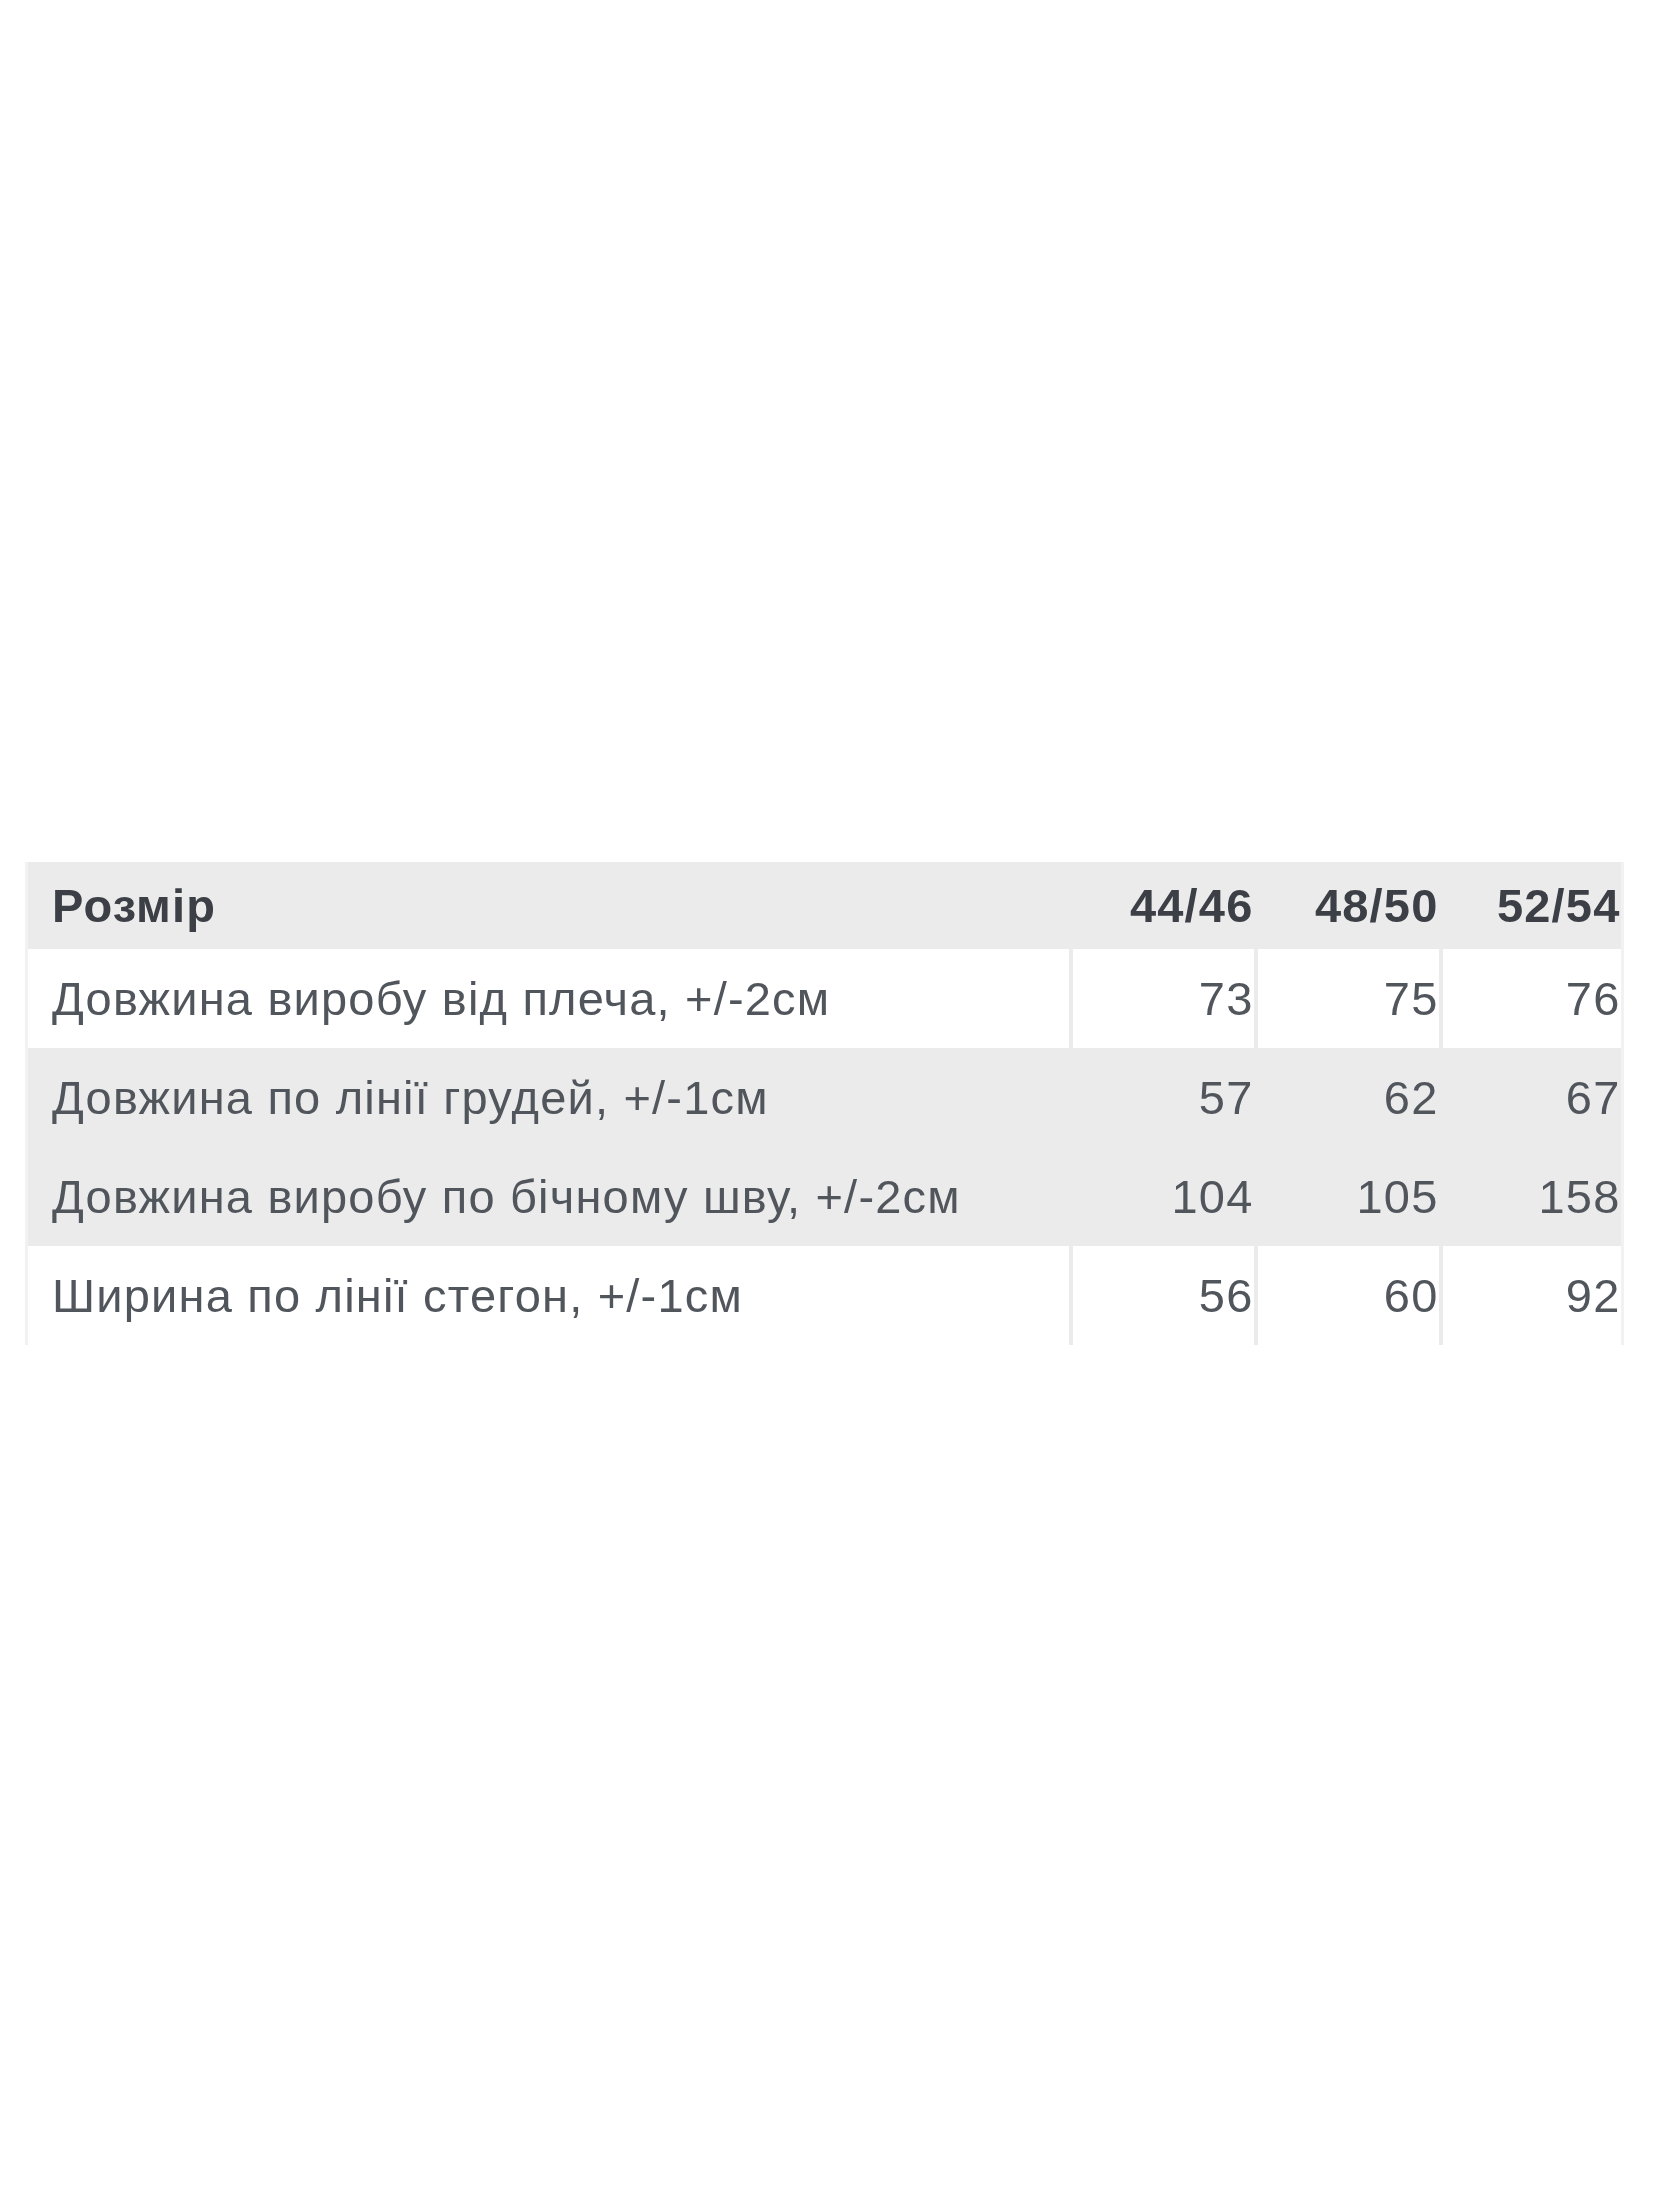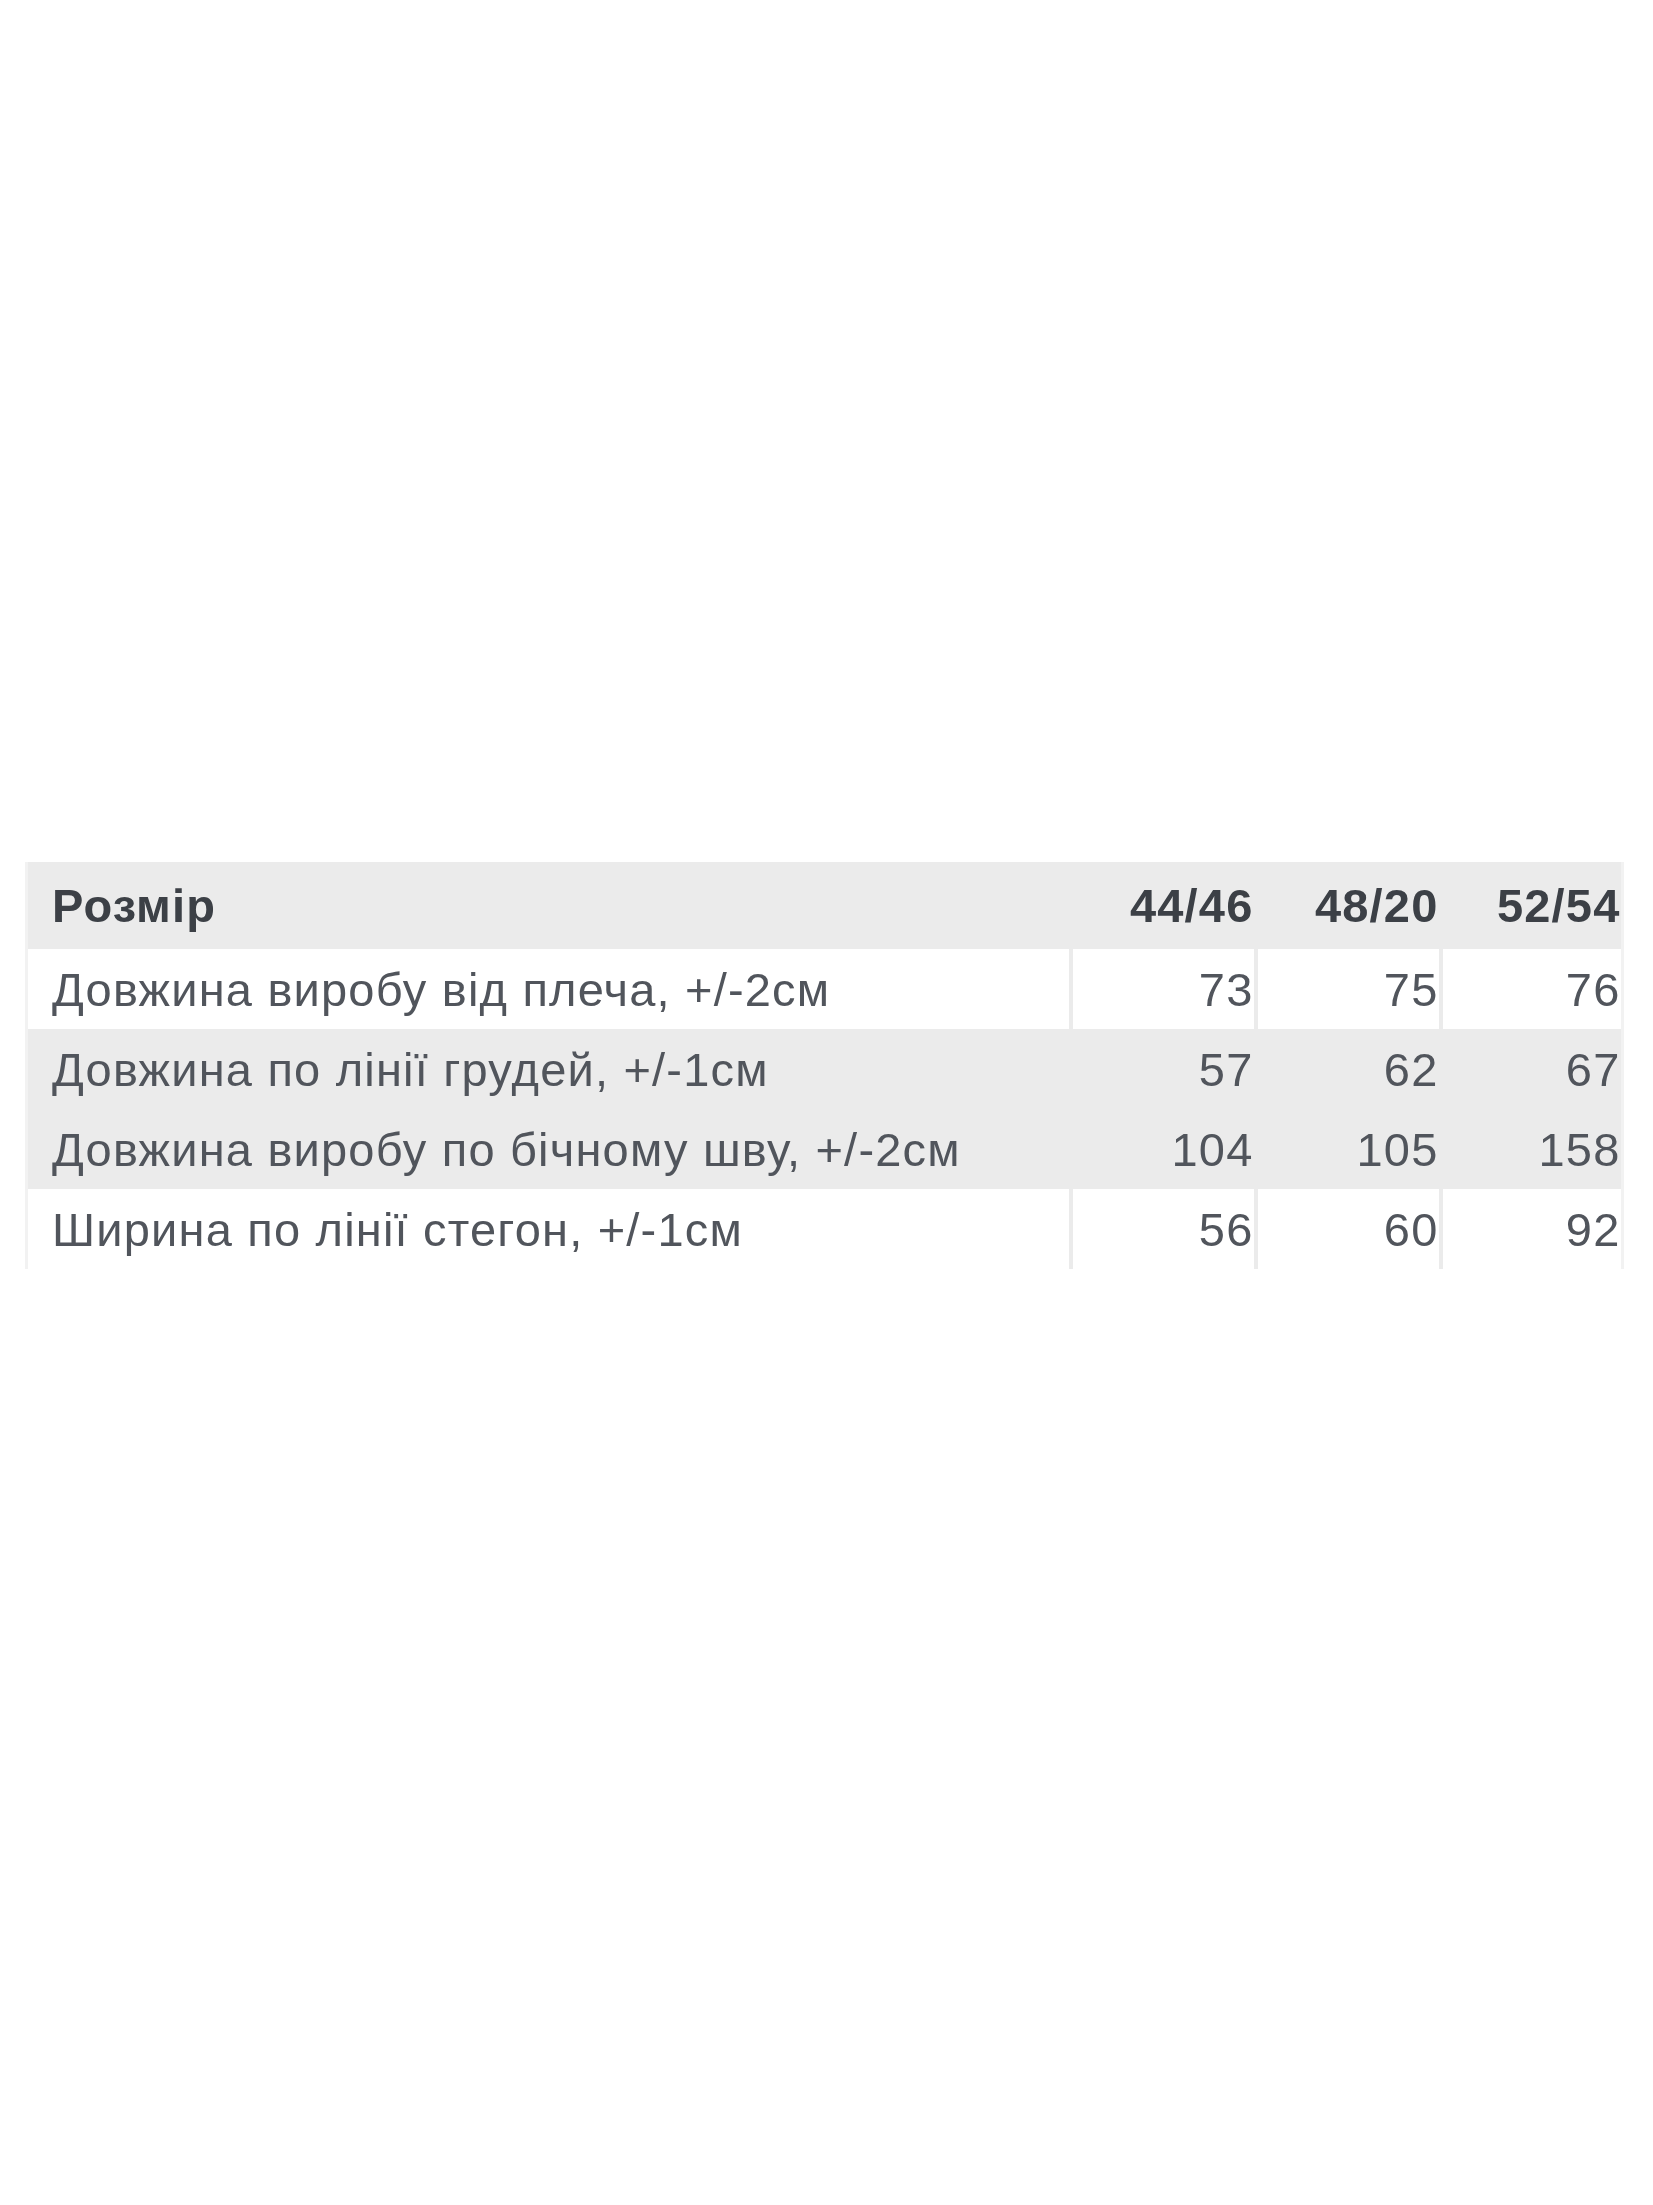--- a/index.html
+++ b/index.html
@@ -21,21 +21,21 @@
   table.size-chart{
     width:1598px;
     border-collapse:separate;
     border-spacing:0;
     table-layout:fixed;
     font-size:47px;
     letter-spacing:1.2px;
   }
   col.c-label{width:1044px;}
   col.c-val{width:185px;}
-  tr{height:80px;}
+  tr{height:99px;}
   tr.head-row{height:87px;}
   td,th{
     vertical-align:middle;
     font-weight:400;
     color:var(--body_text);
     background:#ffffff;
   }
   tr.striped td, tr.striped th{background:var(--stripe);margin-top:40px;}
   th{
     font-weight:700;
@@ -64,21 +64,21 @@
     <colgroup>
       <col class="c-label">
       <col class="c-val">
       <col class="c-val">
       <col class="c-val">
     </colgroup>
     <tbody>
       <tr class="head-row striped">
         <th class="cell-label">Розмір</th>
         <th class="cell-val">44/46</th>
-        <th class="cell-val">48/20</th>
+        <th class="cell-val">48/50</th>
         <th class="cell-val last">52/54</th>
       </tr>
       <tr>
         <td class="cell-label">Довжина виробу від плеча, +/-2см</td>
         <td class="cell-val">73</td>
         <td class="cell-val">75</td>
         <td class="cell-val last">76</td>
       </tr>
       <tr class="striped">
         <td class="cell-label">Довжина по лінії грудей, +/-1см</td>

